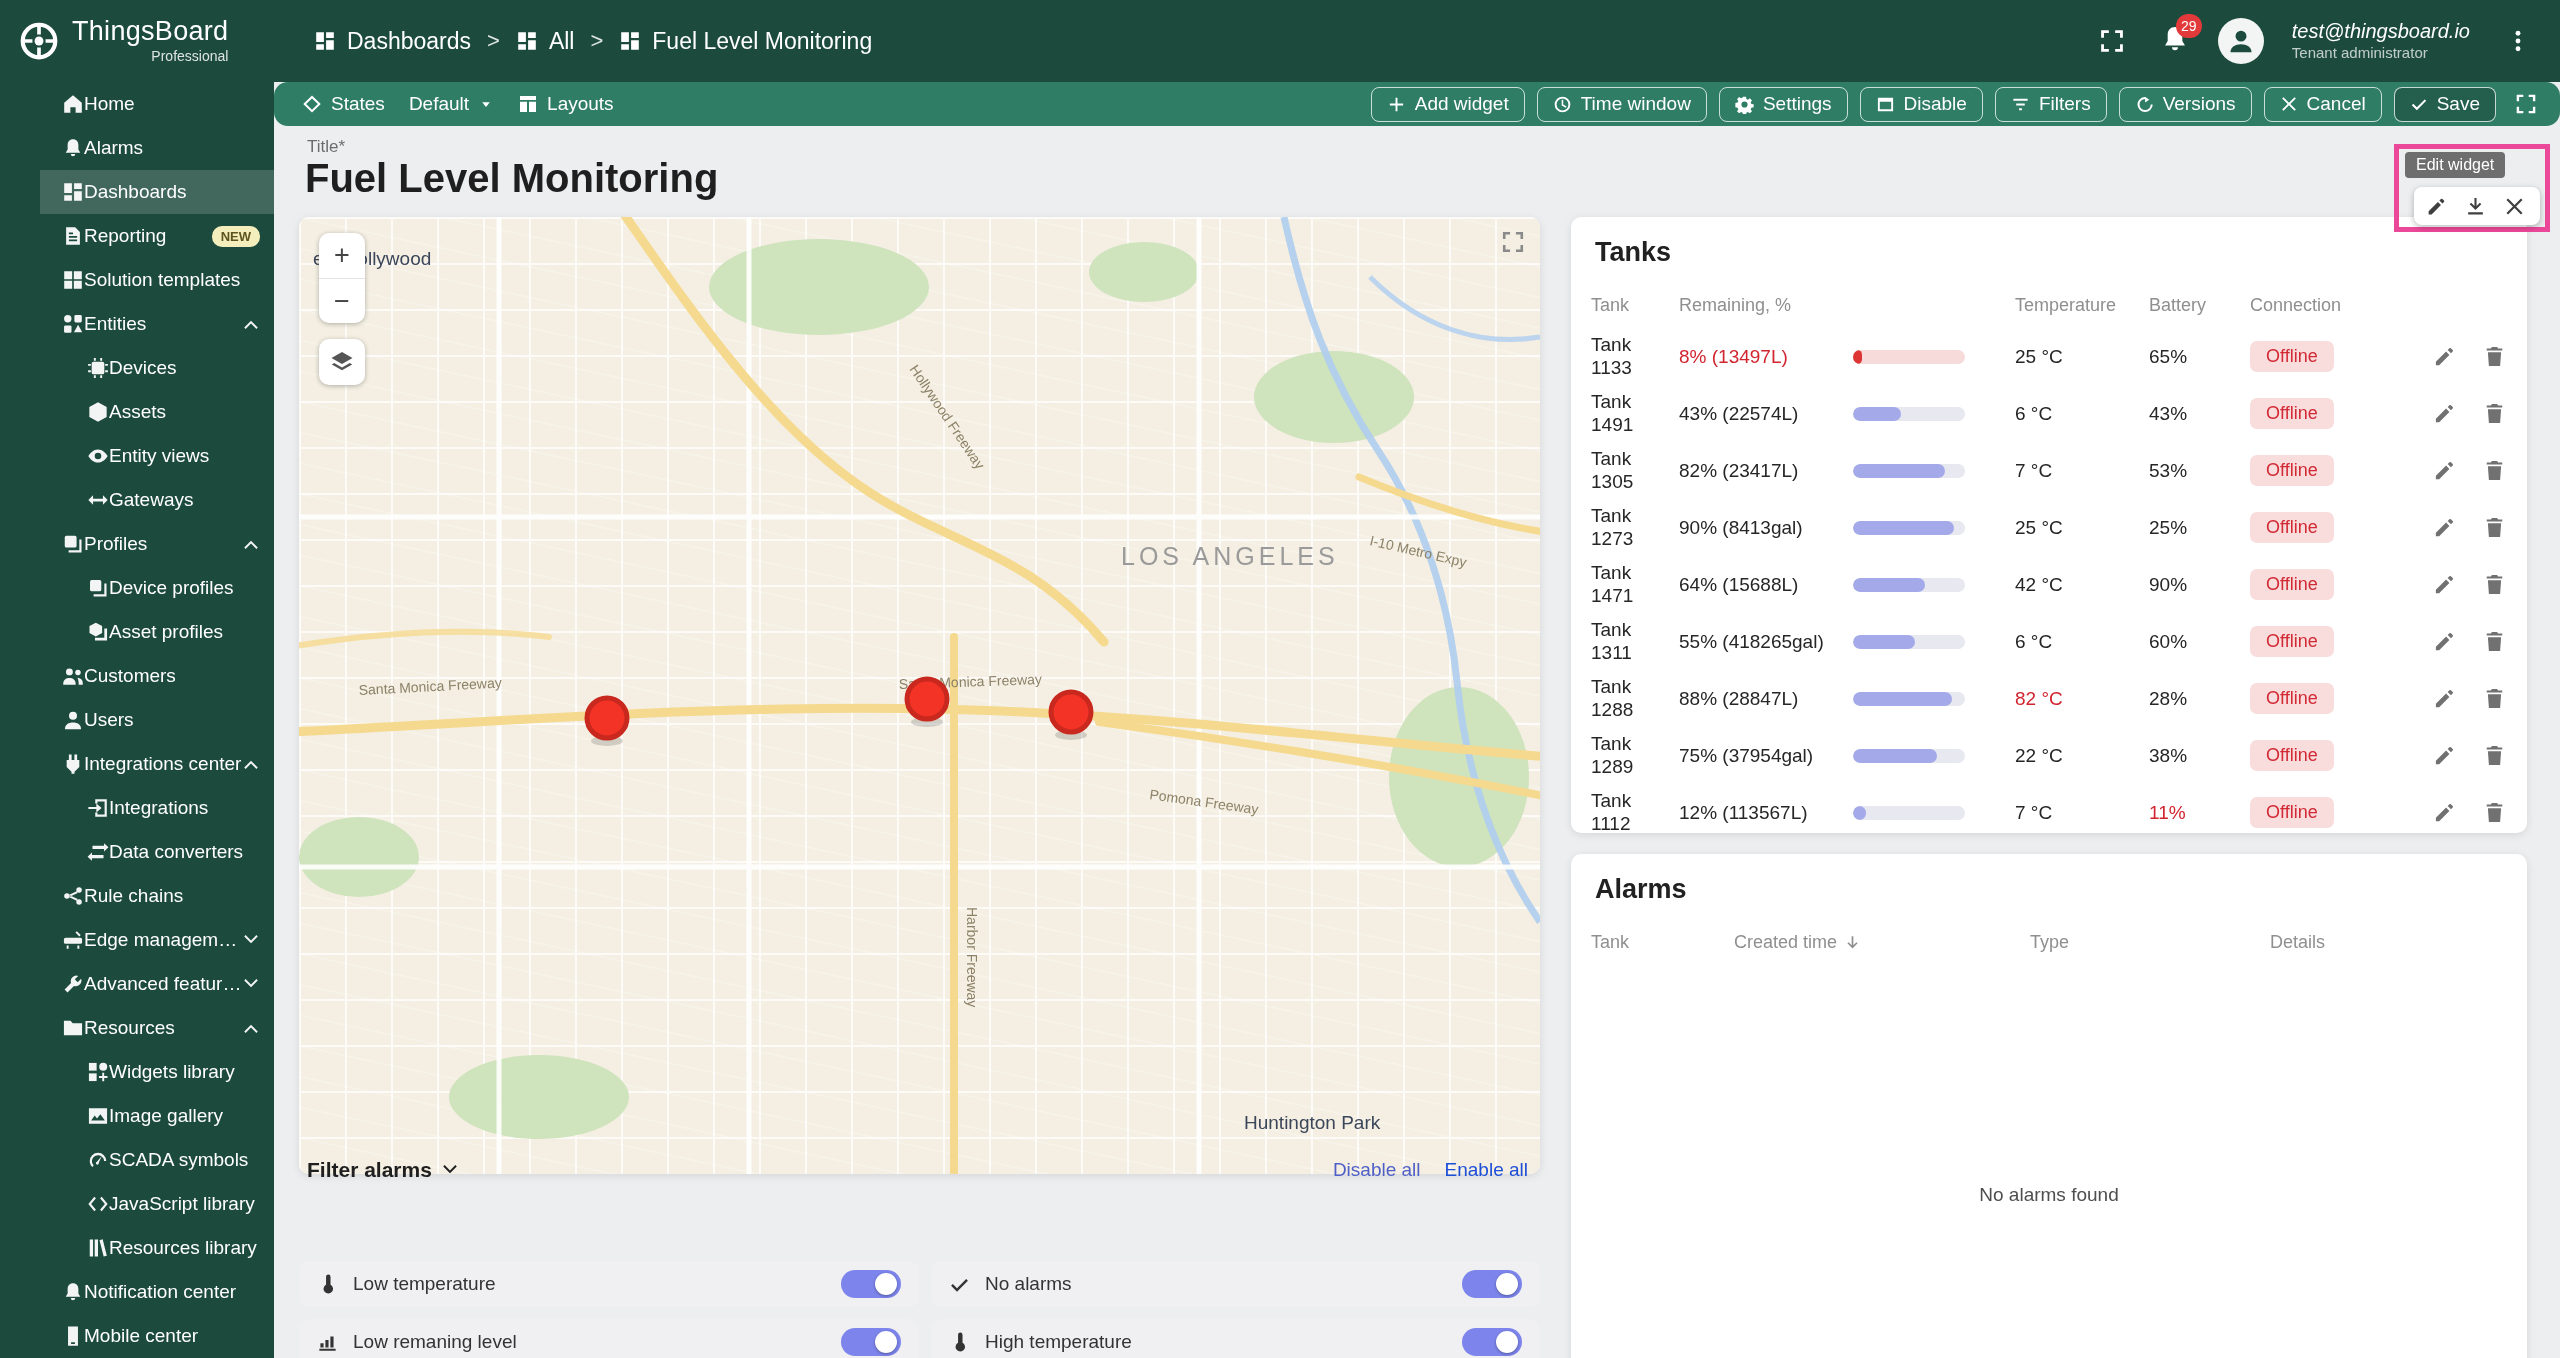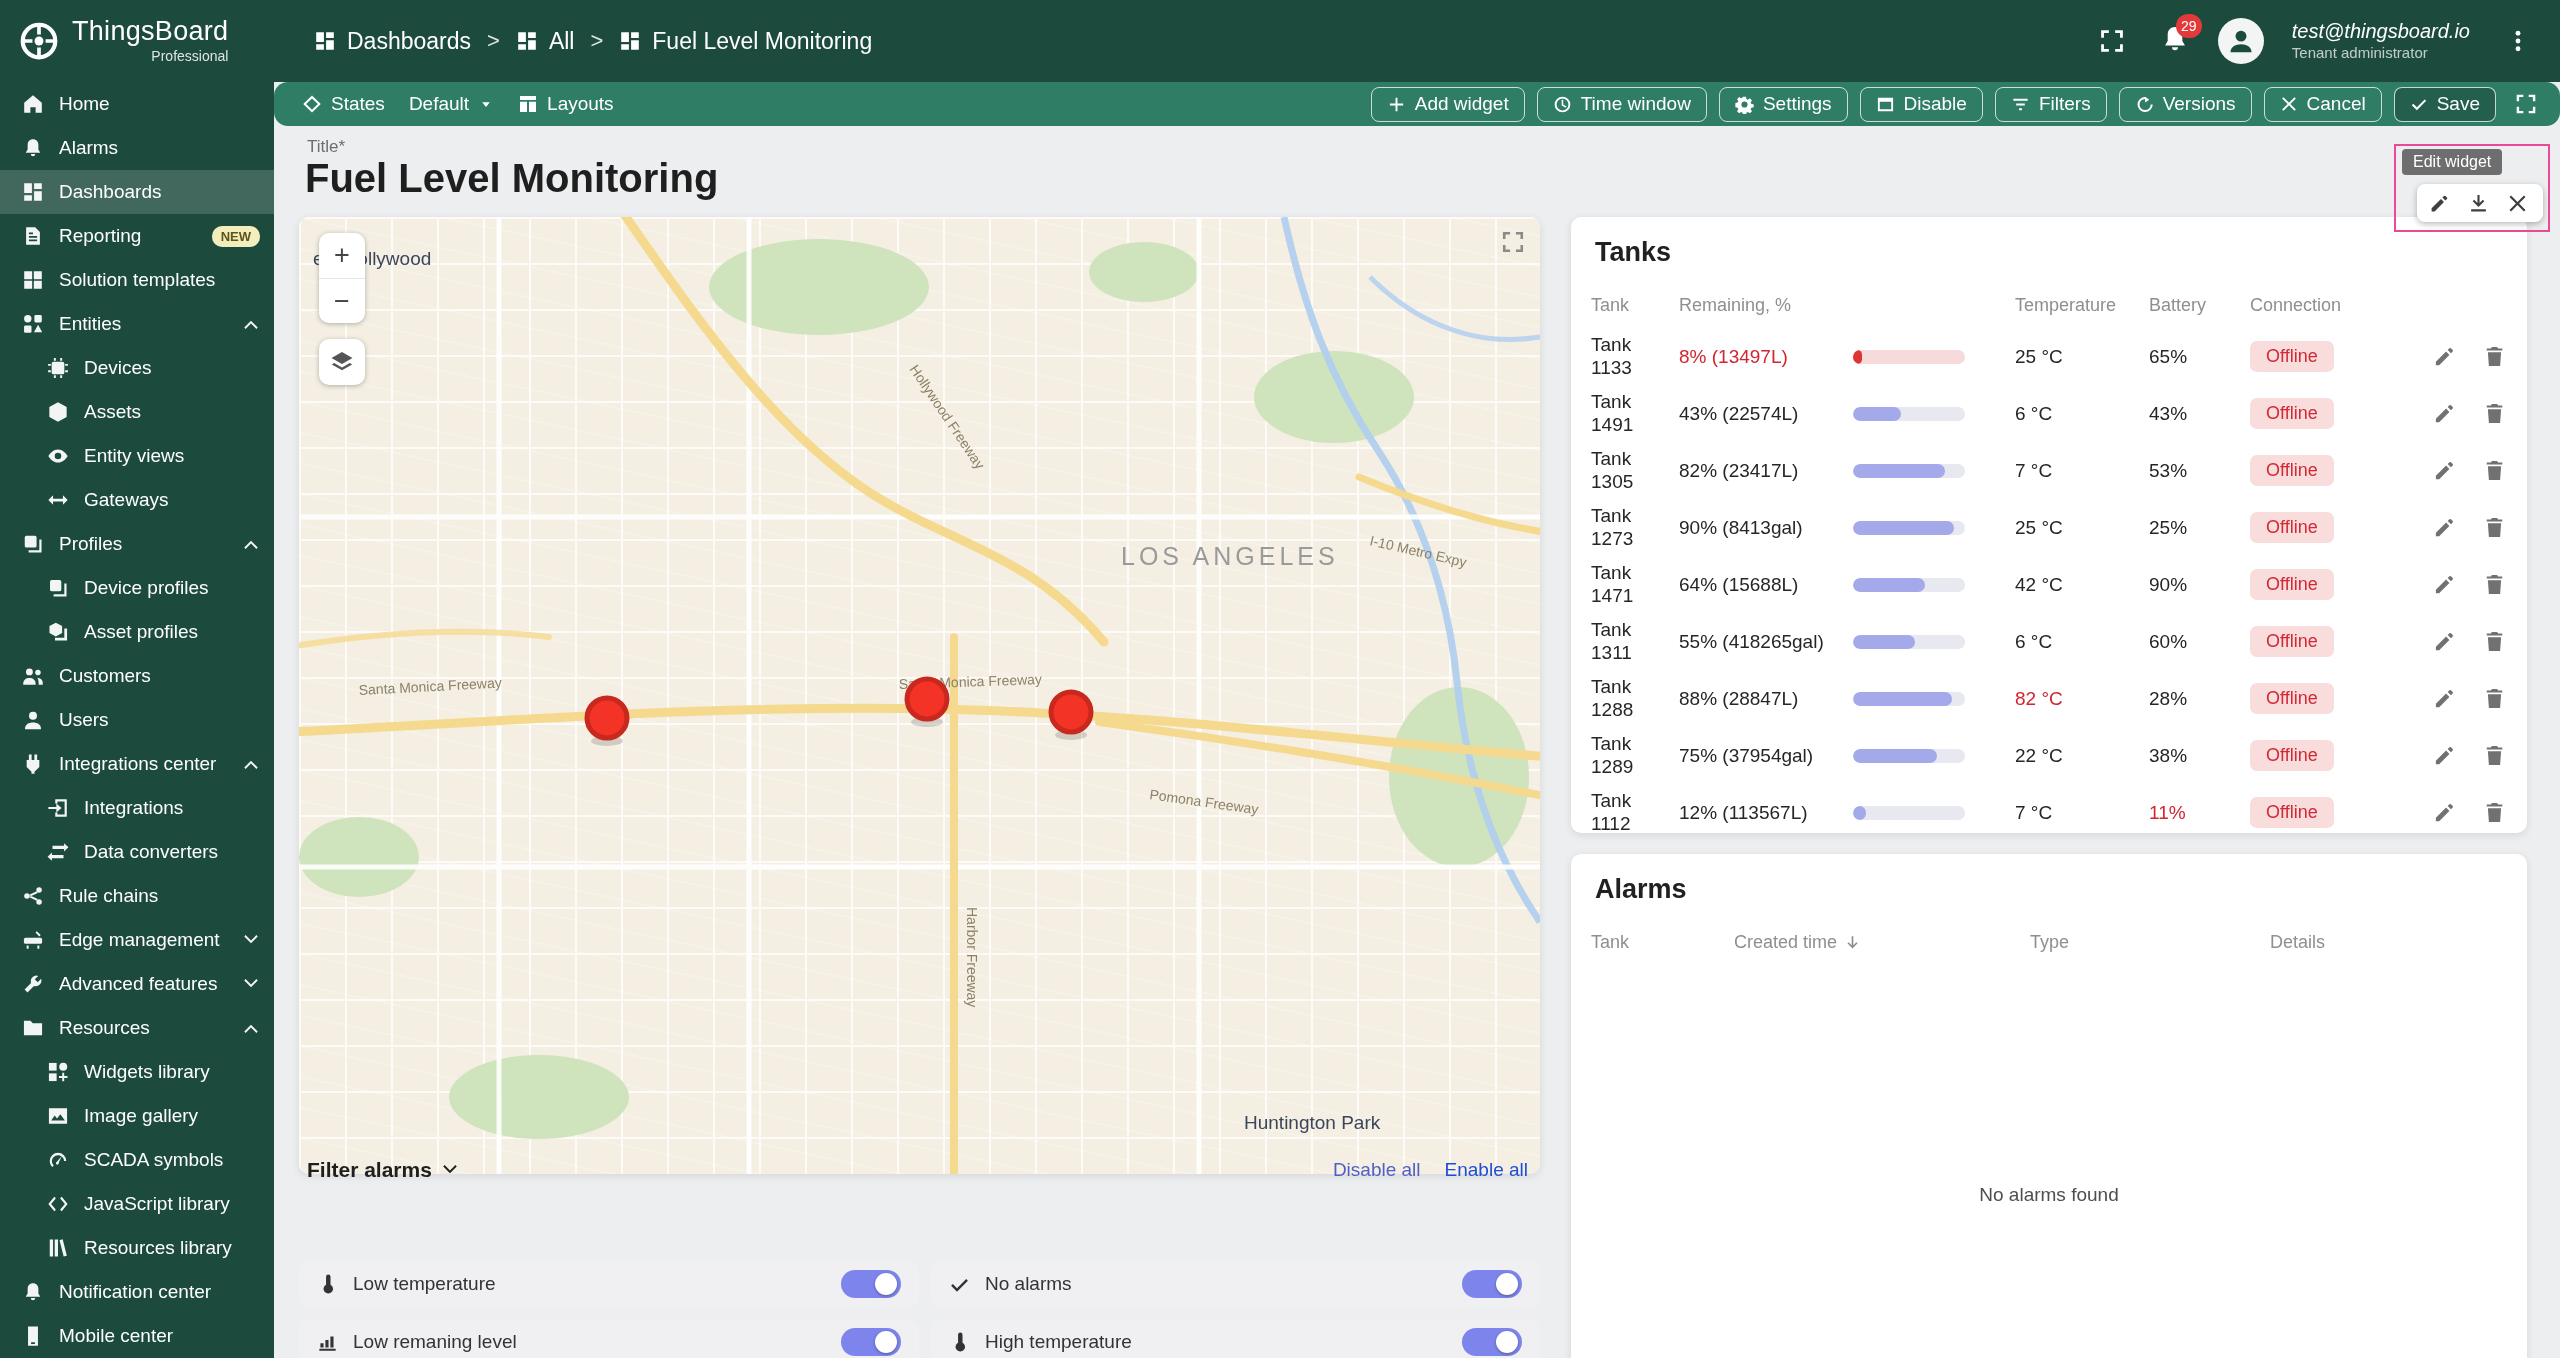--- a/index.html
+++ b/index.html
@@ -26,22 +26,22 @@
   .badge-dot{position:absolute;top:-10px;right:-12px;background:#e23a3a;color:#fff;border-radius:12px;
     min-width:26px;height:24px;font-size:14px;display:flex;align-items:center;justify-content:center;padding:0 4px;}
   .avatar{width:46px;height:46px;border-radius:50%;background:#f3f5f4;color:#1c4a3d;
     display:flex;align-items:center;justify-content:center;cursor:pointer;}
   .user-text{display:flex;flex-direction:column;line-height:1.25;}
   .user-email{font-size:20px;font-style:italic;}
   .user-role{font-size:15px;opacity:.72;}
 
   
   aside{position:fixed;left:0;top:82px;width:274px;height:1276px;background:#1c4a3d;z-index:30;overflow:hidden;}
-  .sb-item{height:44px;display:flex;align-items:center;gap:15px;padding:0 14px 0 22px;
-    color:#fff;font-size:19px;cursor:pointer;}
+  .sb-item{height:44px;display:flex;align-items:center;padding:0 14px 0 22px;
+    color:#fff;font-size:19px;cursor:pointer;margin-left:40px;}
   .sb-item.sub{padding-left:47px;}
   .sb-item.active{background:rgba(255,255,255,.17);}
   .sb-item .icon{opacity:.95;}
   .sb-label{white-space:nowrap;overflow:hidden;text-overflow:ellipsis;flex:1;}
   .sb-badge{background:#f3eebb;color:#5e5420;font-size:13px;font-weight:700;padding:3px 9px;border-radius:10px;}
   .sb-chev{opacity:.9;}
 
   
   .toolbar{position:fixed;left:274px;top:82px;width:2286px;height:44px;background:#2e7d64;
     display:flex;align-items:center;color:#fff;padding:0 16px 0 20px;z-index:35;border-radius:14px;}
@@ -109,21 +109,21 @@
     gap:15px;padding:0 18px;color:#333;}
   .t-label{font-size:19px;flex:1;}
   .switch{width:60px;height:28px;border-radius:14px;background:#c9c9d2;position:relative;cursor:pointer;flex:none;}
   .switch.on{background:#7d85ec;}
   .knob{position:absolute;top:3px;left:4px;width:22px;height:22px;border-radius:50%;background:#fff;
     box-shadow:0 1px 3px rgba(0,0,0,.35);}
   .switch.on .knob{left:34px;}
 
   
   .edit-annotation{position:absolute;left:2120px;top:18px;width:156px;height:88px;
-    border:2px solid #ec4899;z-index:20;}
+    border:5px solid #ec4899;z-index:20;}
   .ew-tooltip{position:absolute;left:6px;top:3px;background:#6e6e6e;color:#fff;font-size:16px;
     padding:4px 11px;border-radius:4px;white-space:nowrap;}
   .ew-actions{position:absolute;right:5px;top:38px;background:#fff;border-radius:8px;
     box-shadow:0 2px 6px rgba(0,0,0,.28);display:flex;gap:15px;padding:7px 12px;color:#3f3f3f;}
 </style>
 </head>
 <body>
 
 <header>
   <div class="logo-block">

